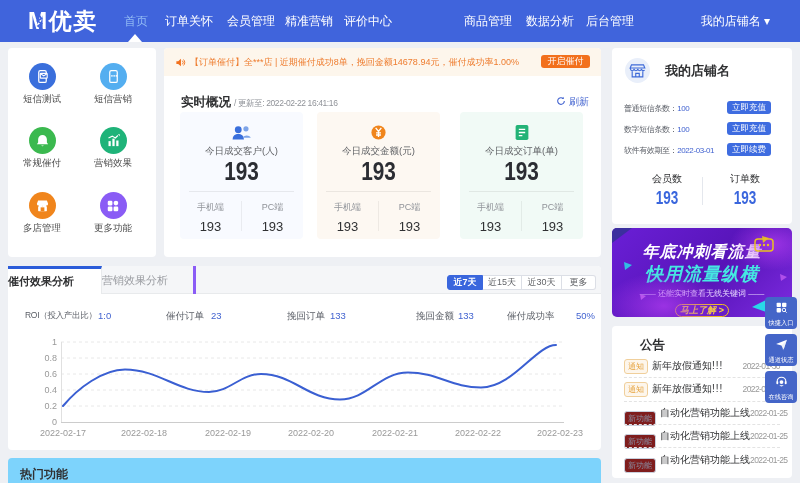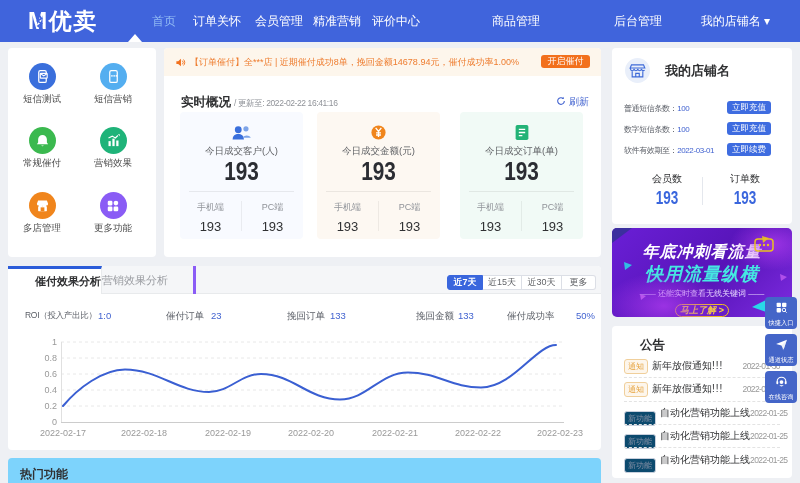--- a/index.html
+++ b/index.html
@@ -4,21 +4,21 @@
 <style>
 * { margin:0; padding:0; box-sizing:border-box; }
 html,body { width:800px; height:483px; overflow:hidden; background:#eef0f4;
   font-family:"Liberation Sans", sans-serif; }
 .abs { position:absolute; }
 #page { position:relative; width:800px; height:483px; }
 
 
 #hdr { left:0; top:0; width:800px; height:42px; background:#4064dc; }
 #logo { left:28px; top:6px; color:#fff; font-size:23px; font-weight:bold; letter-spacing:1.5px;}
-.nav { top:0; height:42px; line-height:42px; font-size:12px; color:#fff;margin-left:28px; }
+.nav { top:0; height:42px; line-height:42px; font-size:12px; color:#fff; }
 .nav.act { color:#92bbf4; }
 #notch { left:128px; top:34px; width:0; height:0; border-left:7px solid transparent; border-right:7px solid transparent; border-bottom:8px solid #fff; }
 #shop { right:30px; top:0; height:42px; line-height:42px; color:#fff; font-size:12px; }
 
 
 #sidebar { left:8px; top:48px; width:148px; height:209px; background:#fff; border-radius:4px; }
 .sit { width:74px; text-align:center; }
 .cir { width:27px; height:27px; border-radius:50%; margin:0 auto; display:flex; align-items:center; justify-content:center; }
 .sit .lb { font-size:9.5px; color:#4a4a4a; margin-top:3px; }
 
@@ -36,21 +36,21 @@
 .scard .cols { display:flex; margin-top:9px; }
 .scard .cols > div { flex:1; }
 .scard .sl { font-size:9px; color:#909399; }
 .scard .sv { font-size:13px; color:#303133; margin-top:5px; }
 .scard .vdv { width:1px; background:rgba(0,0,0,0.06); height:30px; flex:none !important; }
 .scard .ic { height:17px; margin-top:12px; }
 
 
 #tabs { left:8px; top:266px; width:593px; height:184px; background:#fff; border-radius:4px; }
 #tabbar { left:0; top:0; width:593px; height:28px; background:#f5f6f8; border-bottom:1px solid #e8eaec; border-radius:4px 4px 0 0; }
-#tab1 { left:0; top:0; width:94px; height:28px; background:#fff; border-top:3px solid #2b5cd9; border-right:1px solid #e8eaec; font-size:11px; font-weight:bold; color:#303133; text-align:right; line-height:24px; }
+#tab1 { left:0; top:0; width:94px; height:28px; background:#fff; border-top:3px solid #2b5cd9; border-right:1px solid #e8eaec; font-size:11px; font-weight:bold; color:#303133; text-align:left; line-height:24px; }
 #tab2 { left:94px; top:0; width:94px; height:28px; font-size:11px; color:#9a9ca1; text-align:left; line-height:28px; border-right:3px solid #8b5cf6; }
 .pbtn { top:9px; height:15px; font-size:9px; line-height:13px; text-align:center; border:1px solid #dcdfe6; color:#606266; background:#fff; }
 #statrow { left:0; top:38px; width:593px; height:20px; font-size:9.5px; color:#5a5e66; white-space:nowrap; } #statrow span { top:6px; }
 .stv { color:#4263d0; }
 #chart { left:0px; top:60px; width:593px; height:110px; }
 
 
 #hot { left:8px; top:458px; width:593px; height:36px; background:#7dd3fc; border-radius:4px 4px 0 0; }
 #hot .t { margin:8px 0 0 12px; font-size:12px; font-weight:bold; color:#303133; }
 
@@ -74,21 +74,21 @@
 #bl2 { color:#45e8e2; font-size:18px; font-weight:bold; font-style:italic; letter-spacing:1px; margin-top:-1px; }
 #bl3 { color:#e8d9ff; font-size:8px; margin-top:2px; }
 #blbtn { display:inline-block; margin-top:2px; border:1px solid #f5c518; border-radius:7px; color:#ffe12b; font-size:9px; font-weight:bold; font-style:italic; padding:0 4px; line-height:11px; }
 
 
 #rc2 { left:612px; top:326px; width:180px; height:152px; background:#fff; border-radius:4px;padding-left:16px; }
 #rc2 .t { margin:11px 0 0 12px; font-size:12.5px; font-weight:bold; color:#303133; }
 .arow { position:absolute; left:12px; width:156px; height:16px; display:flex; align-items:center; }
 .tag { border-radius:3px; font-size:8px; padding:1px 3px; margin-right:4px; white-space:nowrap; }
 .tag.o { color:#e6a23c; border:1px solid #f0cf9b; background:#fdf6ec; }
-.tag.b { color:#8a93a8; border:1px solid #c9d0dd; background:#0c4a6e;margin-top:11px; }
+.tag.b { color:#8a93a8; border:1px solid #c9d0dd; background:#7f1d1d;margin-top:11px; }
 .arow .tx { font-size:10px; color:#303133; white-space:nowrap; }
 .arow .dt { margin-left:auto; font-size:8.5px; letter-spacing:-0.6px; color:#999; white-space:nowrap; }
 .asep { position:absolute; left:12px; width:156px; border-top:1px dashed #e3e3e3; }
 
 
 .fbtn { left:765px; width:32px; height:32px; background:#4465c8; border-radius:4px; text-align:center; color:#fff; }
 .fbtn .ft { font-size:7px; transform:scale(0.9); margin-top:0px; }
 </style>
 </head>
 <body>
@@ -98,20 +98,21 @@
     <svg class="abs" style="left:33px;top:15px" width="12" height="18" viewBox="0 0 12 18">
       <path d="M6 0l2.5 3.5L4.5 6l4 2.5L5 11l3.5 2.5L5.5 18" fill="none" stroke="#4064dc" stroke-width="1.6"></path>
     </svg>
   <div id="notch" class="abs"></div>
   <div class="abs nav act" style="left:124px">首页</div>
   <div class="abs nav" style="left:165px">订单关怀</div>
   <div class="abs nav" style="left:227px">会员管理</div>
   <div class="abs nav" style="left:285px">精准营销</div>
   <div class="abs nav" style="left:344px">评价中心</div>
   <div class="abs nav" style="left:464px">商品管理</div>
+  <div class="abs nav" style="left:526px">数据分析</div>
   <div class="abs nav" style="left:586px">后台管理</div>
   <div id="shop" class="abs">我的店铺名 ▾</div>
 
   <div id="sidebar" class="abs">
     <div class="abs sit" style="left:-3px;top:15px">
       <div class="cir" style="background:#3a6fdc">
           <svg width="15" height="15" viewBox="0 0 24 24">
             <rect x="6" y="2.5" width="12" height="19" rx="2.5" fill="none" stroke="#fff" stroke-width="2"></rect>
             <rect x="8.5" y="7" width="11" height="7.5" rx="1" fill="#3a6fdc" stroke="#fff" stroke-width="1.8"></rect>
             <path d="M9 7.5l5 3.5 5-3.5" fill="none" stroke="#fff" stroke-width="1.8"></path>

